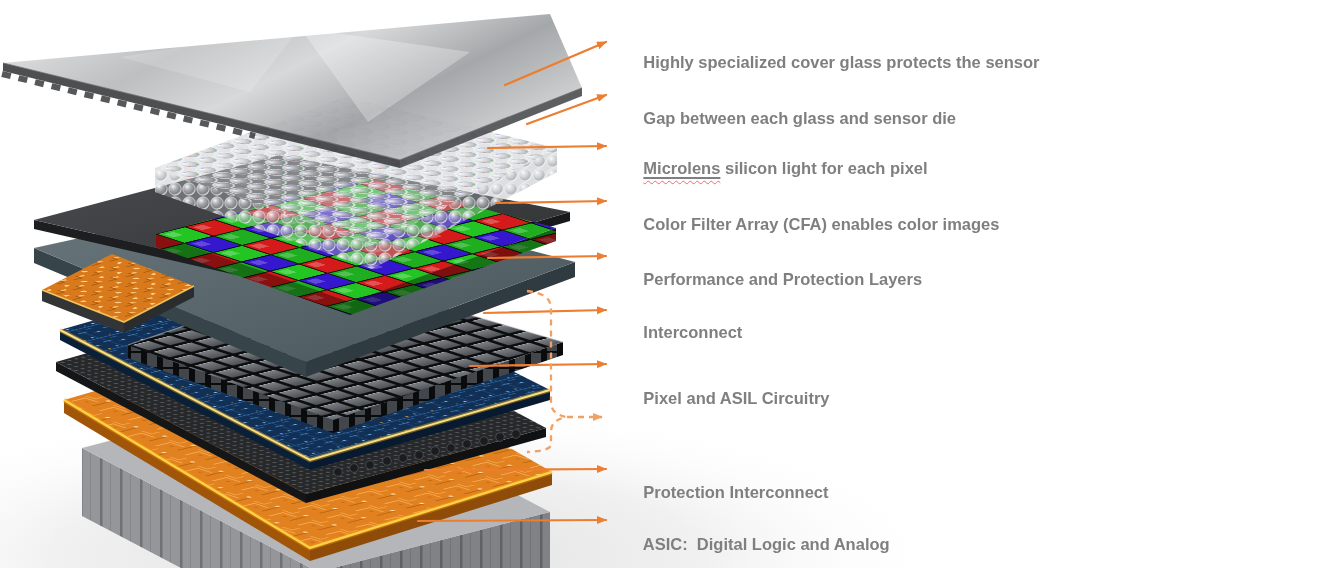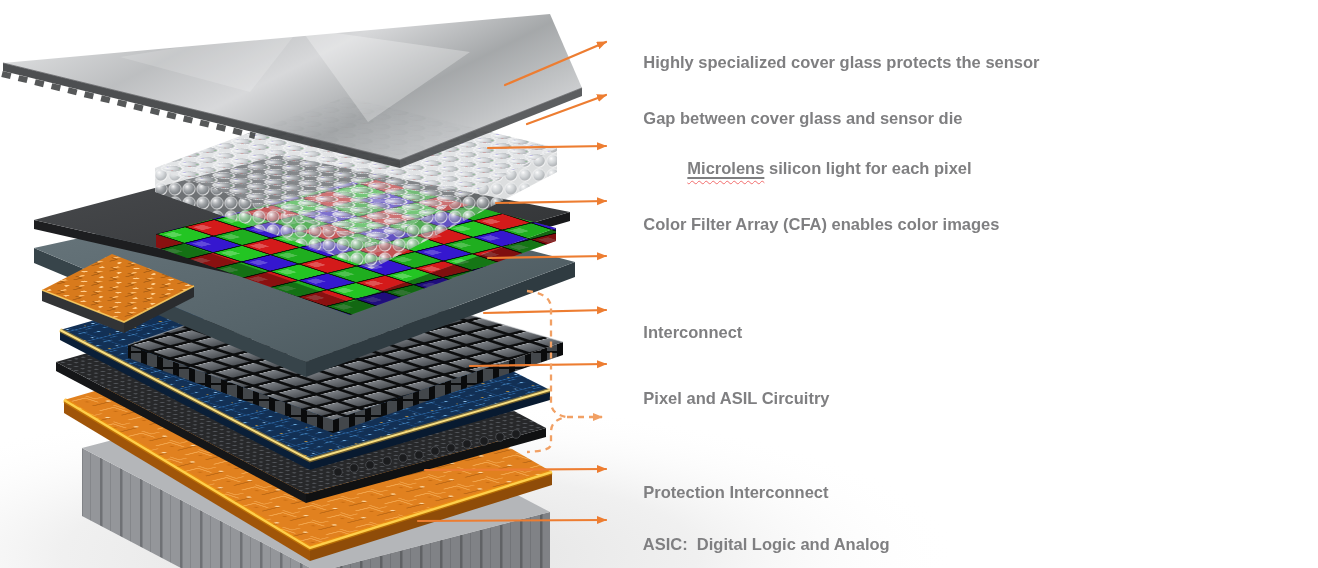--- a/index.html
+++ b/index.html
@@ -10,21 +10,21 @@
   html,body{margin:0;padding:0;background:#ffffff;}
   .canvas{
     position:relative;width:1166px;height:568px;background:#ffffff;
     overflow:hidden;font-family:"Liberation Sans","DejaVu Sans",sans-serif;
   }
   .stack-svg{position:absolute;left:0;top:0;}
   .callout{
     position:absolute;left:625px;color:var(--label-gray);
     font-weight:bold;font-size:16.5px;line-height:22px;white-space:pre;
   }
-  .u-solid{text-decoration:underline solid;text-decoration-thickness:2px;text-underline-offset:3px;margin-left:44px;}
+  .u-solid{text-decoration:underline solid;text-decoration-thickness:2px;text-underline-offset:3px;}
   .u-wavy{text-decoration:underline wavy #f26d6d;text-decoration-thickness:1px;text-underline-offset:6px;}
   .arrow{stroke:var(--arrow-orange);stroke-width:2.2;stroke-linecap:round;fill:none;}
   .arrow-dashed{stroke:var(--arrow-dashed-orange);stroke-width:2.3;stroke-linecap:butt;fill:none;stroke-dasharray:6 5;}
   .ah-solid{fill:var(--arrow-orange);}
   .ah-dash{fill:var(--arrow-dashed-orange);}
 </style>
 </head>
 <body>
 
 <div class="canvas">
@@ -251,28 +251,31 @@
       <line class="arrow-dashed" x1="567" y1="417" x2="602" y2="417" marker-end="url(#ahDash)"></line>
       <line class="arrow" x1="425" y1="470" x2="606" y2="469" marker-end="url(#ahSolid)"></line>
       <line class="arrow" x1="418" y1="521" x2="606" y2="520" marker-end="url(#ahSolid)"></line>
     </g>
   </svg>
 
   <div class="callout" style="top:29px">
     <span>Highly specialized cover glass protects the sensor</span>
   </div>
   <div class="callout" style="top:85px">
-    <span>Gap between cover glass and sensor die</span>
+    <span>Gap between each glass and sensor die</span>
   </div>
   <div class="callout" style="top:135px">
     <span class="u-solid"><span class="u-wavy">Microlens</span></span><span> silicon light for each pixel</span>
   </div>
   <div class="callout" style="top:191px">
     <span>Color Filter Array (CFA) enables color images</span>
   </div>
+  <div class="callout" style="top:246px">
+    <span>Performance and Protection Layers</span>
+  </div>
   <div class="callout" style="top:299px">
     <span>Interconnect</span>
   </div>
   <div class="callout" style="top:365px">
     <span>Pixel and ASIL Circuitry</span>
   </div>
   <div class="callout" style="top:459px">
     <span>Protection Interconnect</span>
   </div>
   <div class="callout" style="top:511px">

